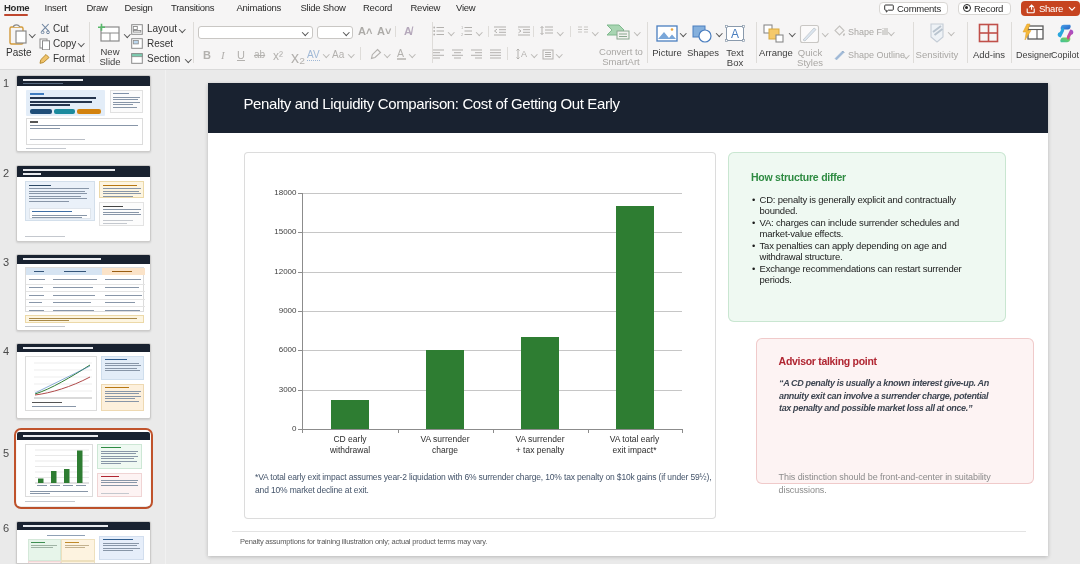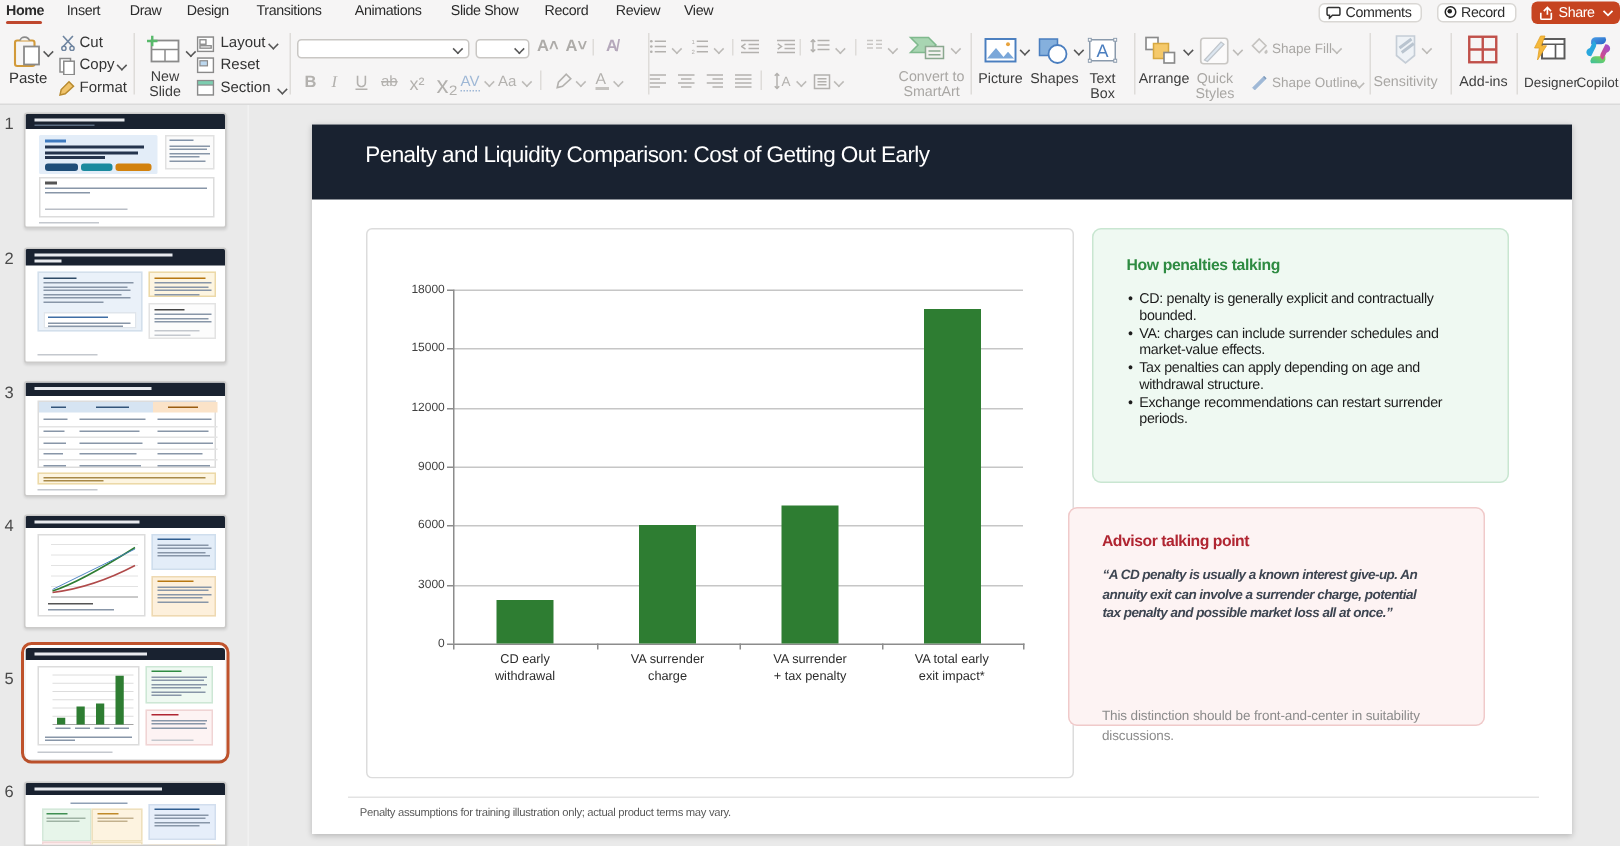--- a/index.html
+++ b/index.html
@@ -34,21 +34,21 @@
 .bar { position:absolute; background:#2e7d32; width:38px; }
 .xlab { position:absolute; width:95px; text-align:center; font-size:8.5px; line-height:11px; color:#2c2c2c; }
 .tick { position:absolute; background:#8c8c8c; }
 #footnote { position:absolute; left:11.5px; top:319.3px; width:470px; font-size:8.5px; letter-spacing:-0.16px; line-height:12.5px; color:#44546a; white-space:nowrap; }
 
 #greenbox { position:absolute; left:520px; top:69px; width:278px; height:170px; background:#eff9f2; box-shadow:inset 0 0 0 1px #c9e6d1; border-radius:6px; }
 #greenbox h3 { font-size:10.5px; line-height:11px; letter-spacing:-0.24px; color:#2e8b42; position:absolute; left:23px; top:19.9px; }
 .gb-ul { position:absolute; left:24px; top:41.6px; width:240px; font-size:9.5px; letter-spacing:-0.2px; line-height:11.5px; color:#1c1c1c; }
 .gb-ul .li { position:relative; padding-left:7.5px; margin-bottom:0; }
 .gb-ul .li:before { content:"•"; position:absolute; left:0px; }
-#pinkbox { position:absolute; left:504px; top:254.5px; width:278px; height:146px; background:#fdf3f3; box-shadow:inset 0 0 0 1px #f0caca; border-radius:6px; }
+#pinkbox { position:absolute; left:548px; top:254.5px; width:278px; height:146px; background:#fdf3f3; box-shadow:inset 0 0 0 1px #f0caca; border-radius:6px; }
 #pinkbox h3 { font-size:10.5px; line-height:11px; letter-spacing:-0.3px; color:#b02531; position:absolute; left:22.6px; top:18.5px; }
 #quote { position:absolute; left:23px; top:39.8px; width:245px; font-size:9px; letter-spacing:-0.35px; line-height:12.2px; color:#3d4551; font-style:italic; font-weight:bold; }
 #suit { position:absolute; left:22.6px; top:133.8px; width:240px; font-size:9px; letter-spacing:-0.08px; line-height:12.3px; color:#8b8b8b; }
 #sfooter-line { position:absolute; left:23.5px; top:448px; width:794px; height:1px; background:#e3e3e3; }
 #sfooter { position:absolute; left:31.9px; top:453.8px; font-size:7.5px; letter-spacing:-0.21px; line-height:9px; color:#5a5a5a; }
 </style>
 </head>
 <body>
 <div id="topstrip"></div>
 <div id="menubar">
@@ -659,23 +659,24 @@
 
     <div class="bar" style="left:87px; top:247.5px; height:29.5px;"></div>
     <div class="bar" style="left:182px; top:198.3px; height:78.7px;"></div>
     <div class="bar" style="left:277px; top:185.2px; height:91.8px;"></div>
     <div class="bar" style="left:372px; top:54.1px; height:222.9px;"></div>
 
     <div class="xlab" style="left:59px; top:282px;">CD early<br>withdrawal</div>
     <div class="xlab" style="left:154px; top:282px;">VA surrender<br>charge</div>
     <div class="xlab" style="left:249px; top:282px;">VA surrender<br>+ tax penalty</div>
     <div class="xlab" style="left:343.5px; top:282px;">VA total early<br>exit impact*</div>
+    <div id="footnote">*VA total early exit impact assumes year-2 liquidation with 6% surrender charge, 10% tax penalty on $10k gains (if under 59½),<br>and 10% market decline at exit.</div>
   </div>
   <div id="greenbox">
-    <h3>How penalties talking</h3>
+    <h3>How structure differ</h3>
     <div class="gb-ul">
       <div class="li">CD: penalty is generally explicit and contractually<br>bounded.</div>
       <div class="li">VA: charges can include surrender schedules and<br>market-value effects.</div>
       <div class="li">Tax penalties can apply depending on age and<br>withdrawal structure.</div>
       <div class="li">Exchange recommendations can restart surrender<br>periods.</div>
     </div>
   </div>
   <div id="pinkbox">
     <h3>Advisor talking point</h3>
     <div id="quote">“A CD penalty is usually a known interest give-up. An<br>annuity exit can involve a surrender charge, potential<br>tax penalty and possible market loss all at once.”</div>

